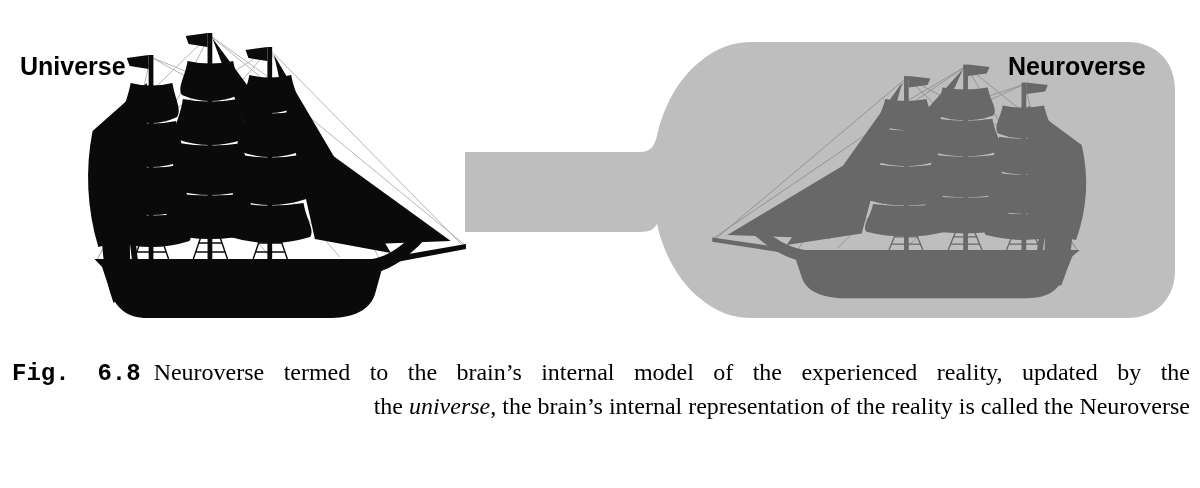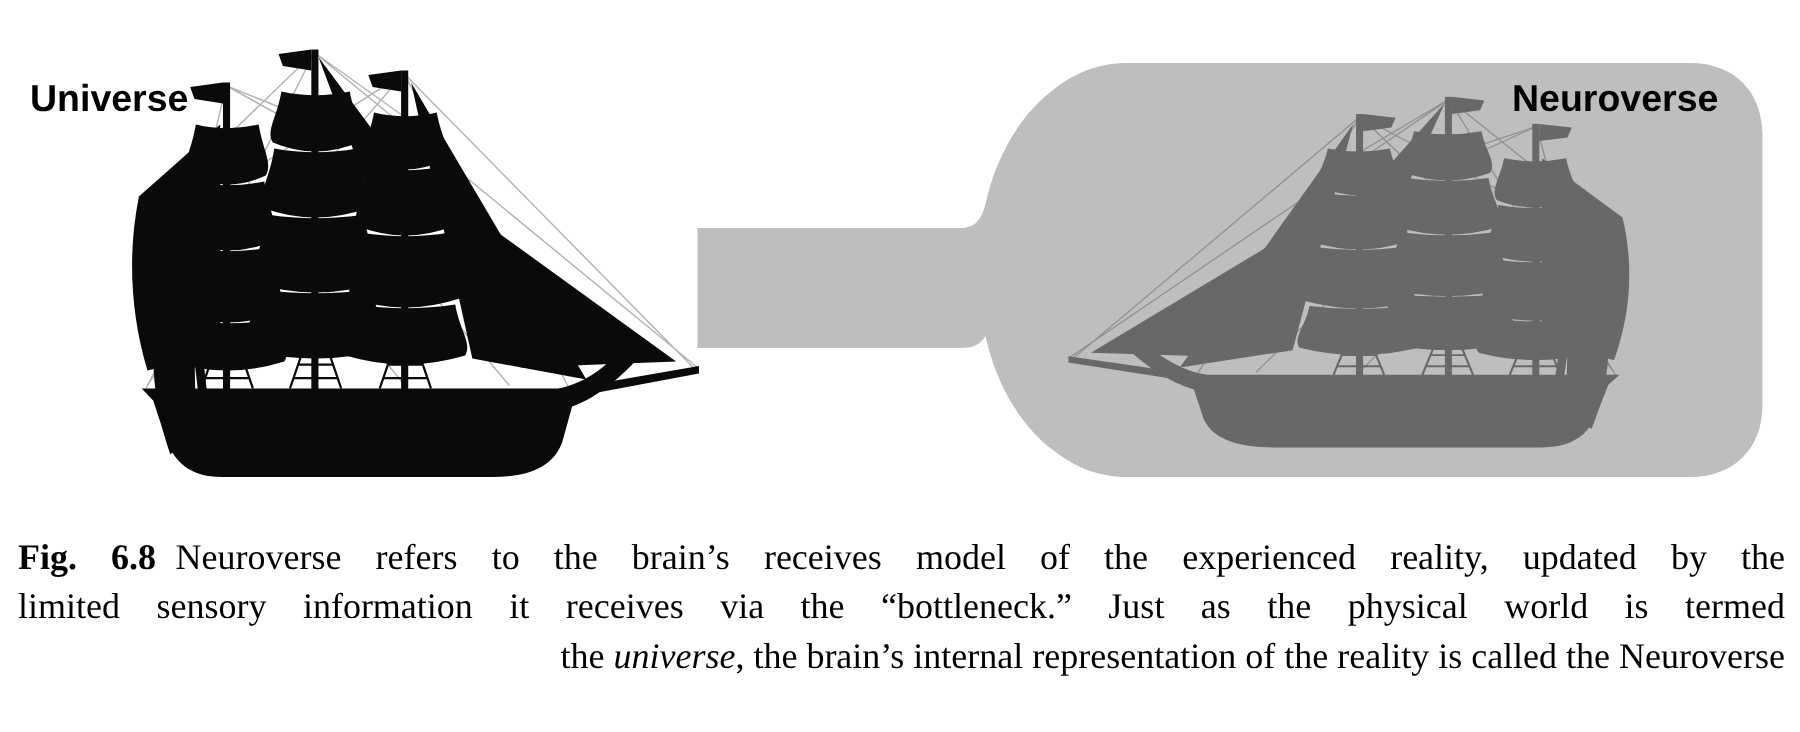--- a/index.html
+++ b/index.html
@@ -12,21 +12,21 @@
   .fig-label{position:absolute;color:var(--label-text,#000);font-weight:700;white-space:nowrap;}
   #universe-label{left:20px;top:52px;font-size:25px;}
   #neuroverse-label{left:1008px;top:52px;font-size:25px;}
   #body-label{left:448px;top:88px;width:204px;text-align:center;line-height:1.12;}
   #body-label .l1{font-size:24px;}
   #body-label .l2{font-size:21px;}
   #caption{position:absolute;left:12px;top:356px;width:1178px;color:#000;
            font-family:"Liberation Serif","DejaVu Serif",serif;font-size:24px;line-height:33px;}
   .cap-line{width:100%;text-align:right;}
   .cap-just{text-align:justify;text-align-last:justify;}
-  .cap-fig{font-weight:700;margin-right:13px;}
+  .cap-fig{font-weight:700;margin-right:13px;font-family:Liberation Mono, monospace;}
   .cap-it{font-style:italic;}
 </style>
 </head>
 <body>
 
 <div id="page">
 
   <svg id="art" viewBox="0 0 1200 345">
     <defs>
       <g id="tallship">
@@ -95,23 +95,20 @@
     <use href="#tallship" class="ship ship-neuroverse" transform="translate(1108,58) scale(-0.94,0.82)"></use>
   </svg>
 
   <div id="universe-label" class="fig-label">Universe</div>
 
 
   <div id="neuroverse-label" class="fig-label">Neuroverse</div>
 
   <div id="caption">
     <div class="cap-line cap-just">
-      <span class="cap-fig">Fig. 6.8</span><span>Neuroverse refers to the brain’s receives model of the experienced reality, updated by the</span>
-    </div>
-    <div class="cap-line cap-just">
-      <span>limited sensory information it receives via the “bottleneck.” Just as the physical world is termed</span>
+      <span class="cap-fig">Fig. 6.8</span><span>Neuroverse termed to the brain’s internal model of the experienced reality, updated by the</span>
     </div>
     <div class="cap-line">
       <span>the </span><span class="cap-it">universe</span><span>, the brain’s internal representation of the reality is called the Neuroverse</span>
     </div>
   </div>
 
 </div>
 
 </body></html>

